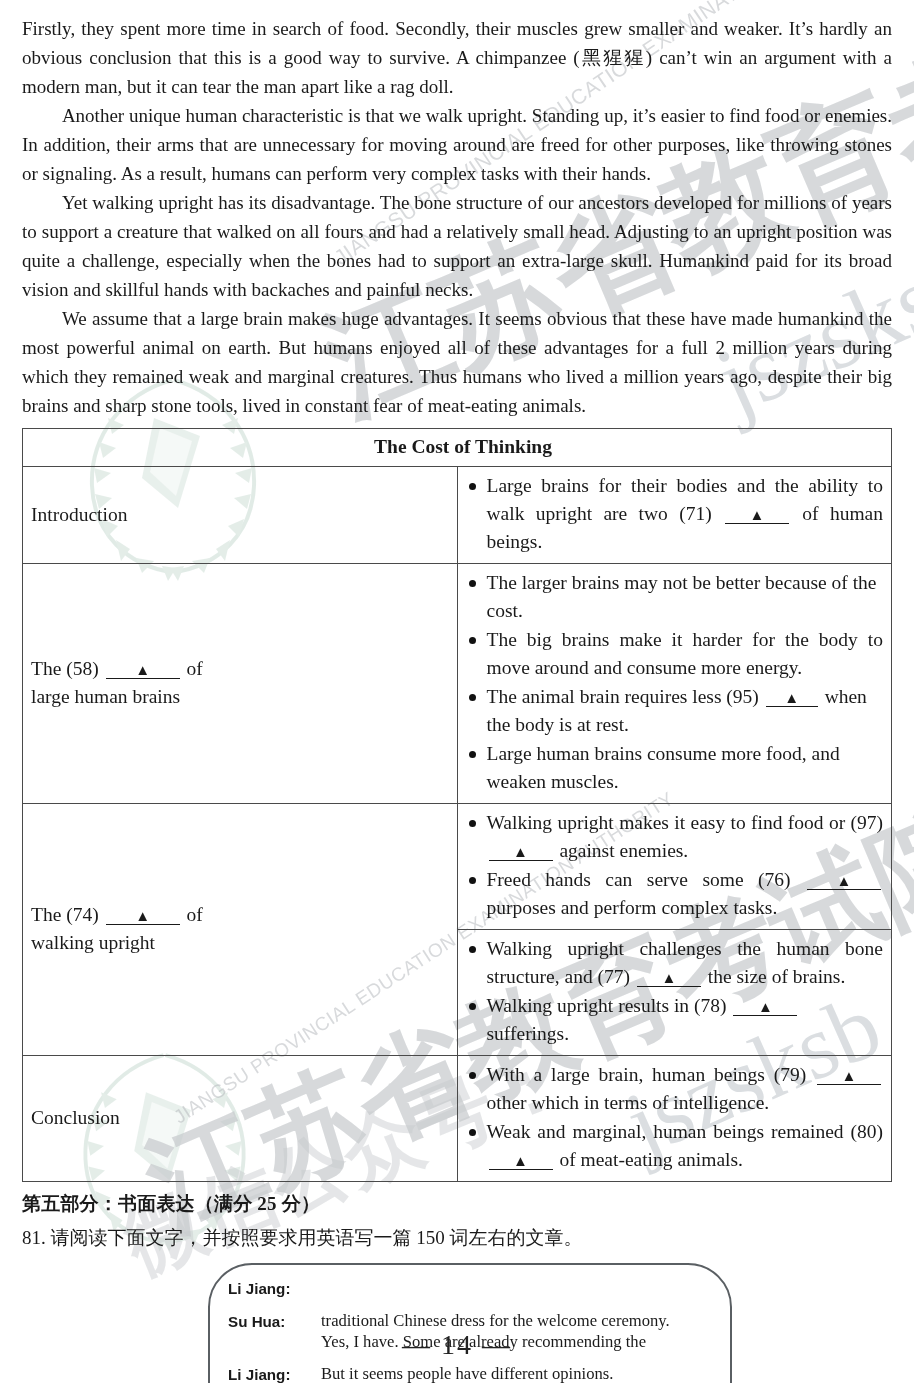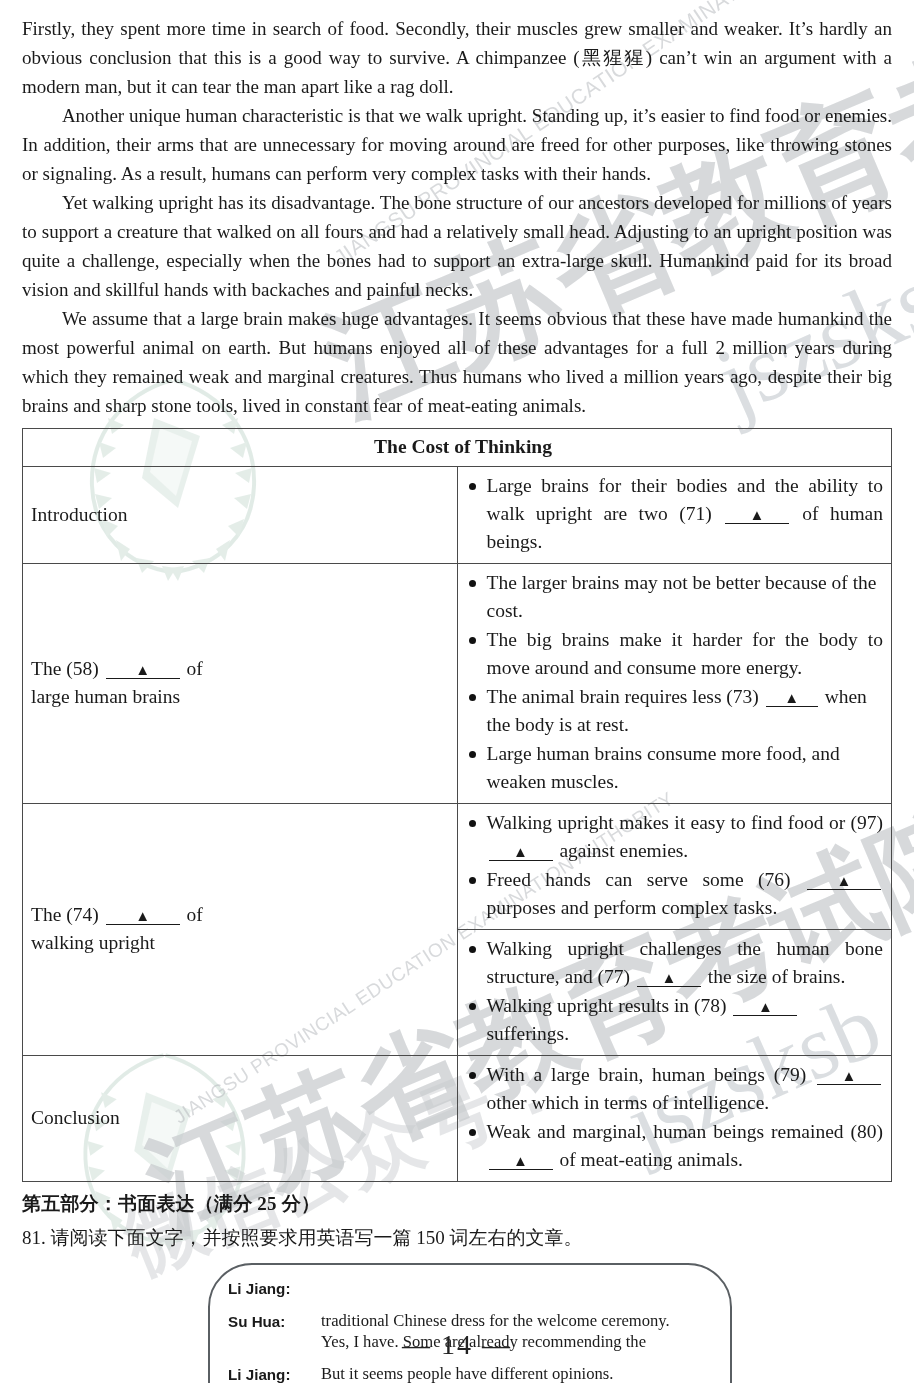--- a/index.html
+++ b/index.html
@@ -326,21 +326,21 @@
         </td>
         <td class="body">
           <ul class="bullets">
             <li class="nojust">
               <span>The larger brains may not be better because of the cost.</span>
             </li>
             <li>
               <span>The big brains make it harder for the body to move around and consume more energy.</span>
             </li>
             <li class="nojust">
-              <span>The animal brain requires less (73)</span>
+              <span>The animal brain requires less (95)</span>
               <span class="slot w1"><span class="tri">▲</span></span>
               <span>when the body is at rest.</span>
             </li>
             <li class="nojust">
               <span>Large human brains consume more food, and weaken muscles.</span>
             </li>
           </ul>
         </td>
       </tr>
 

